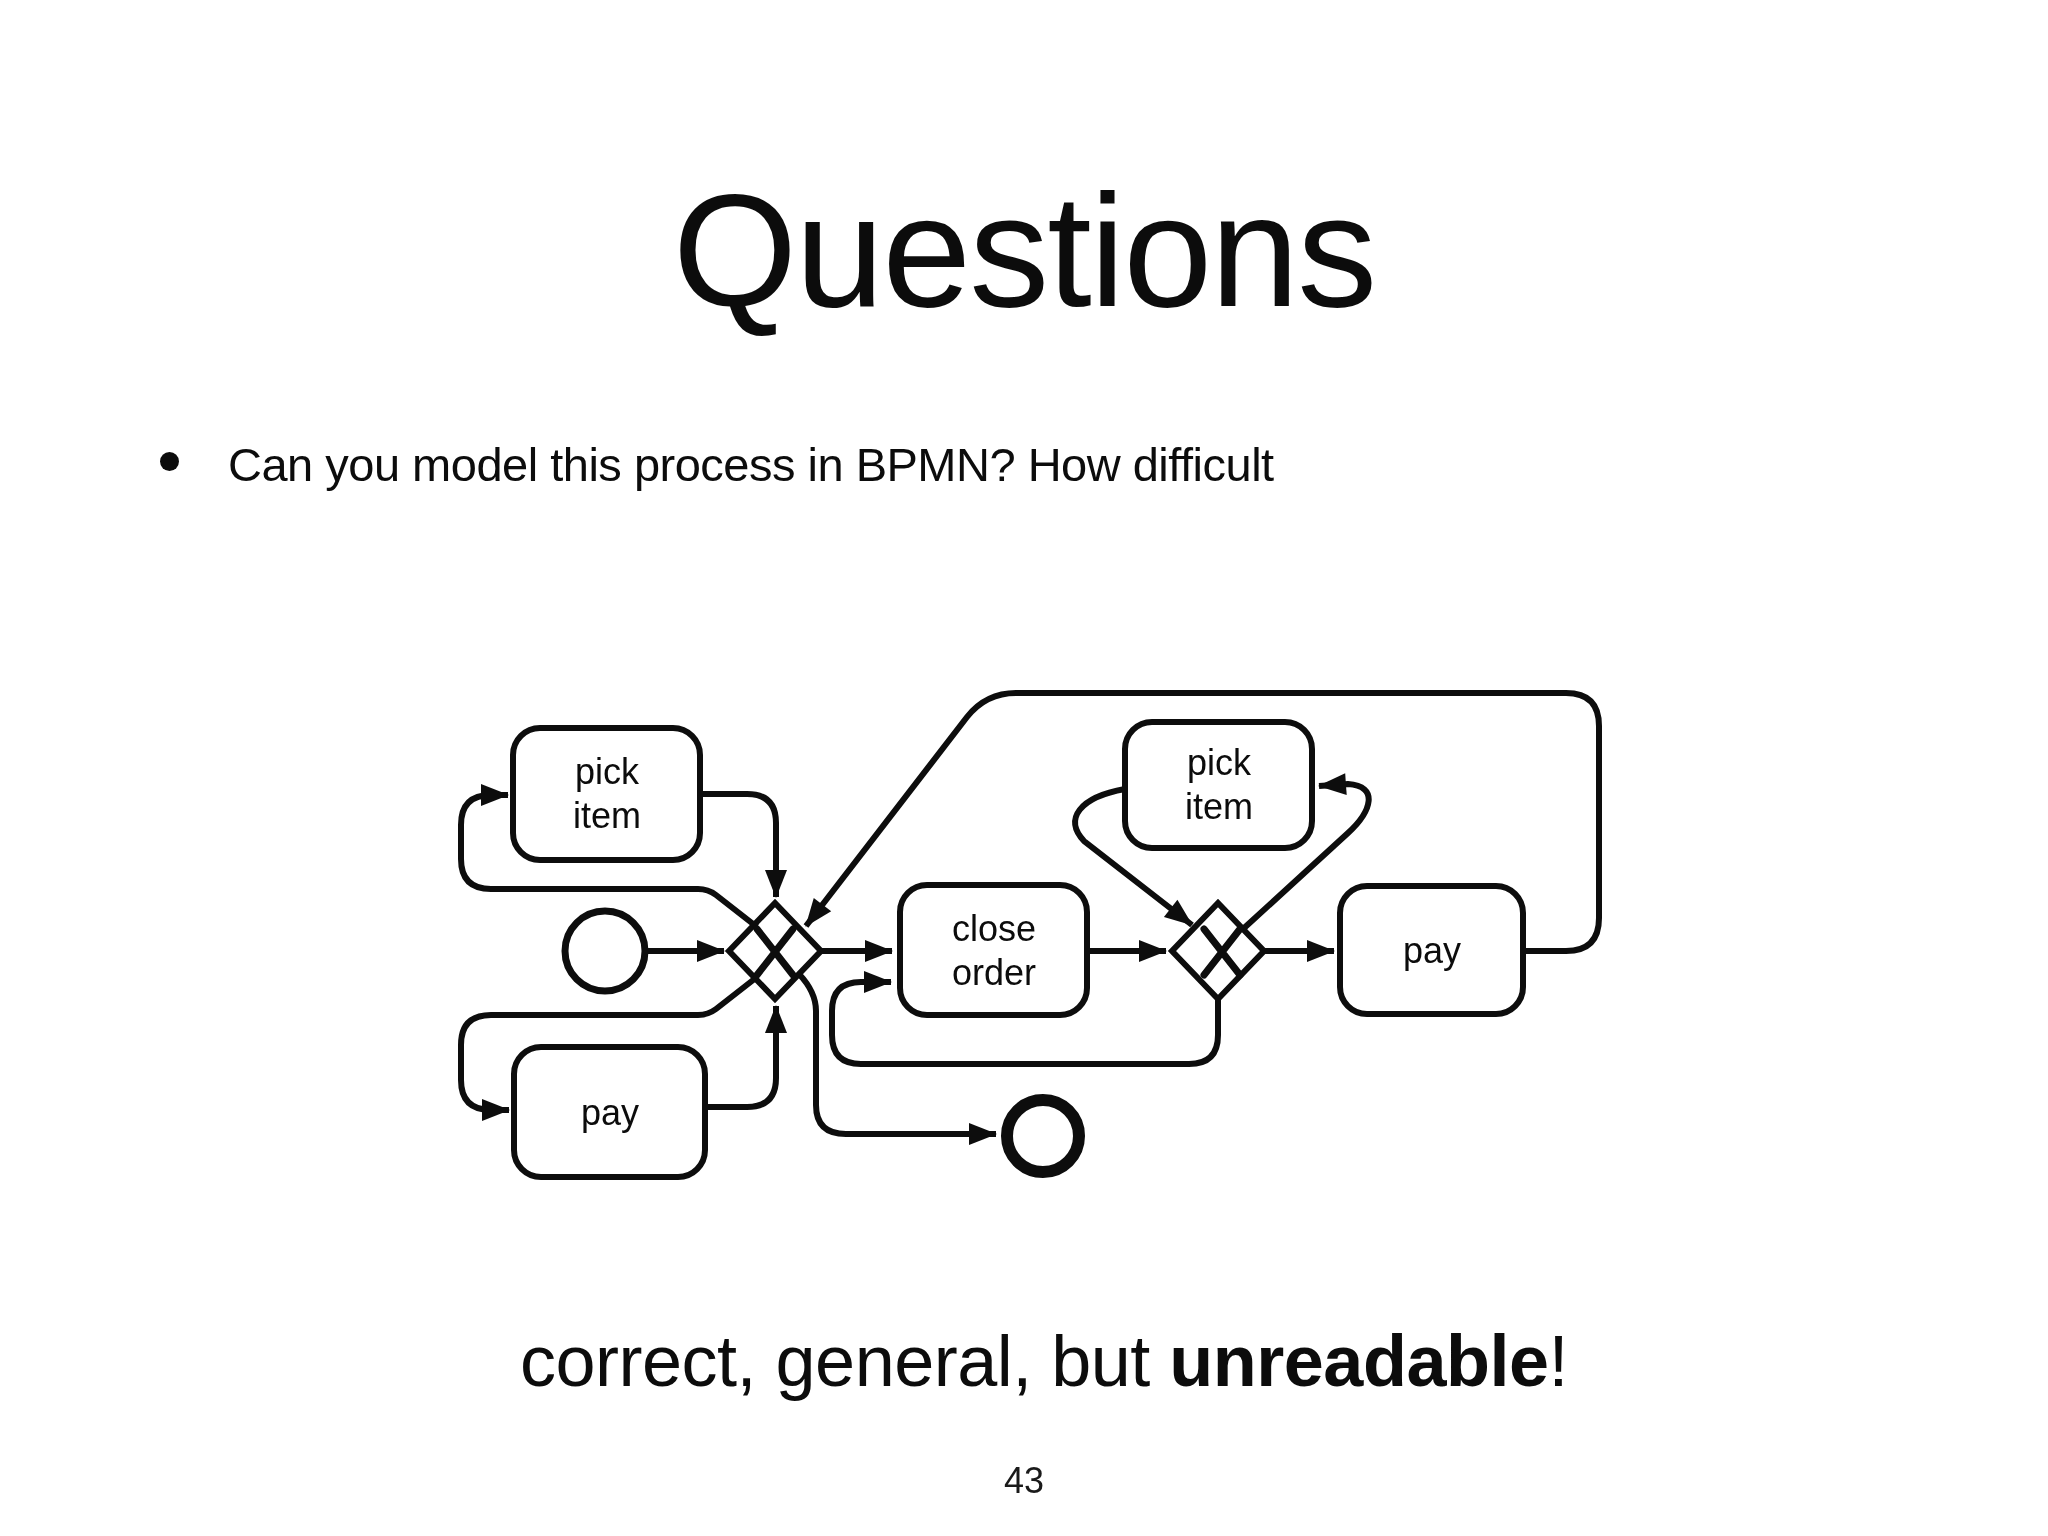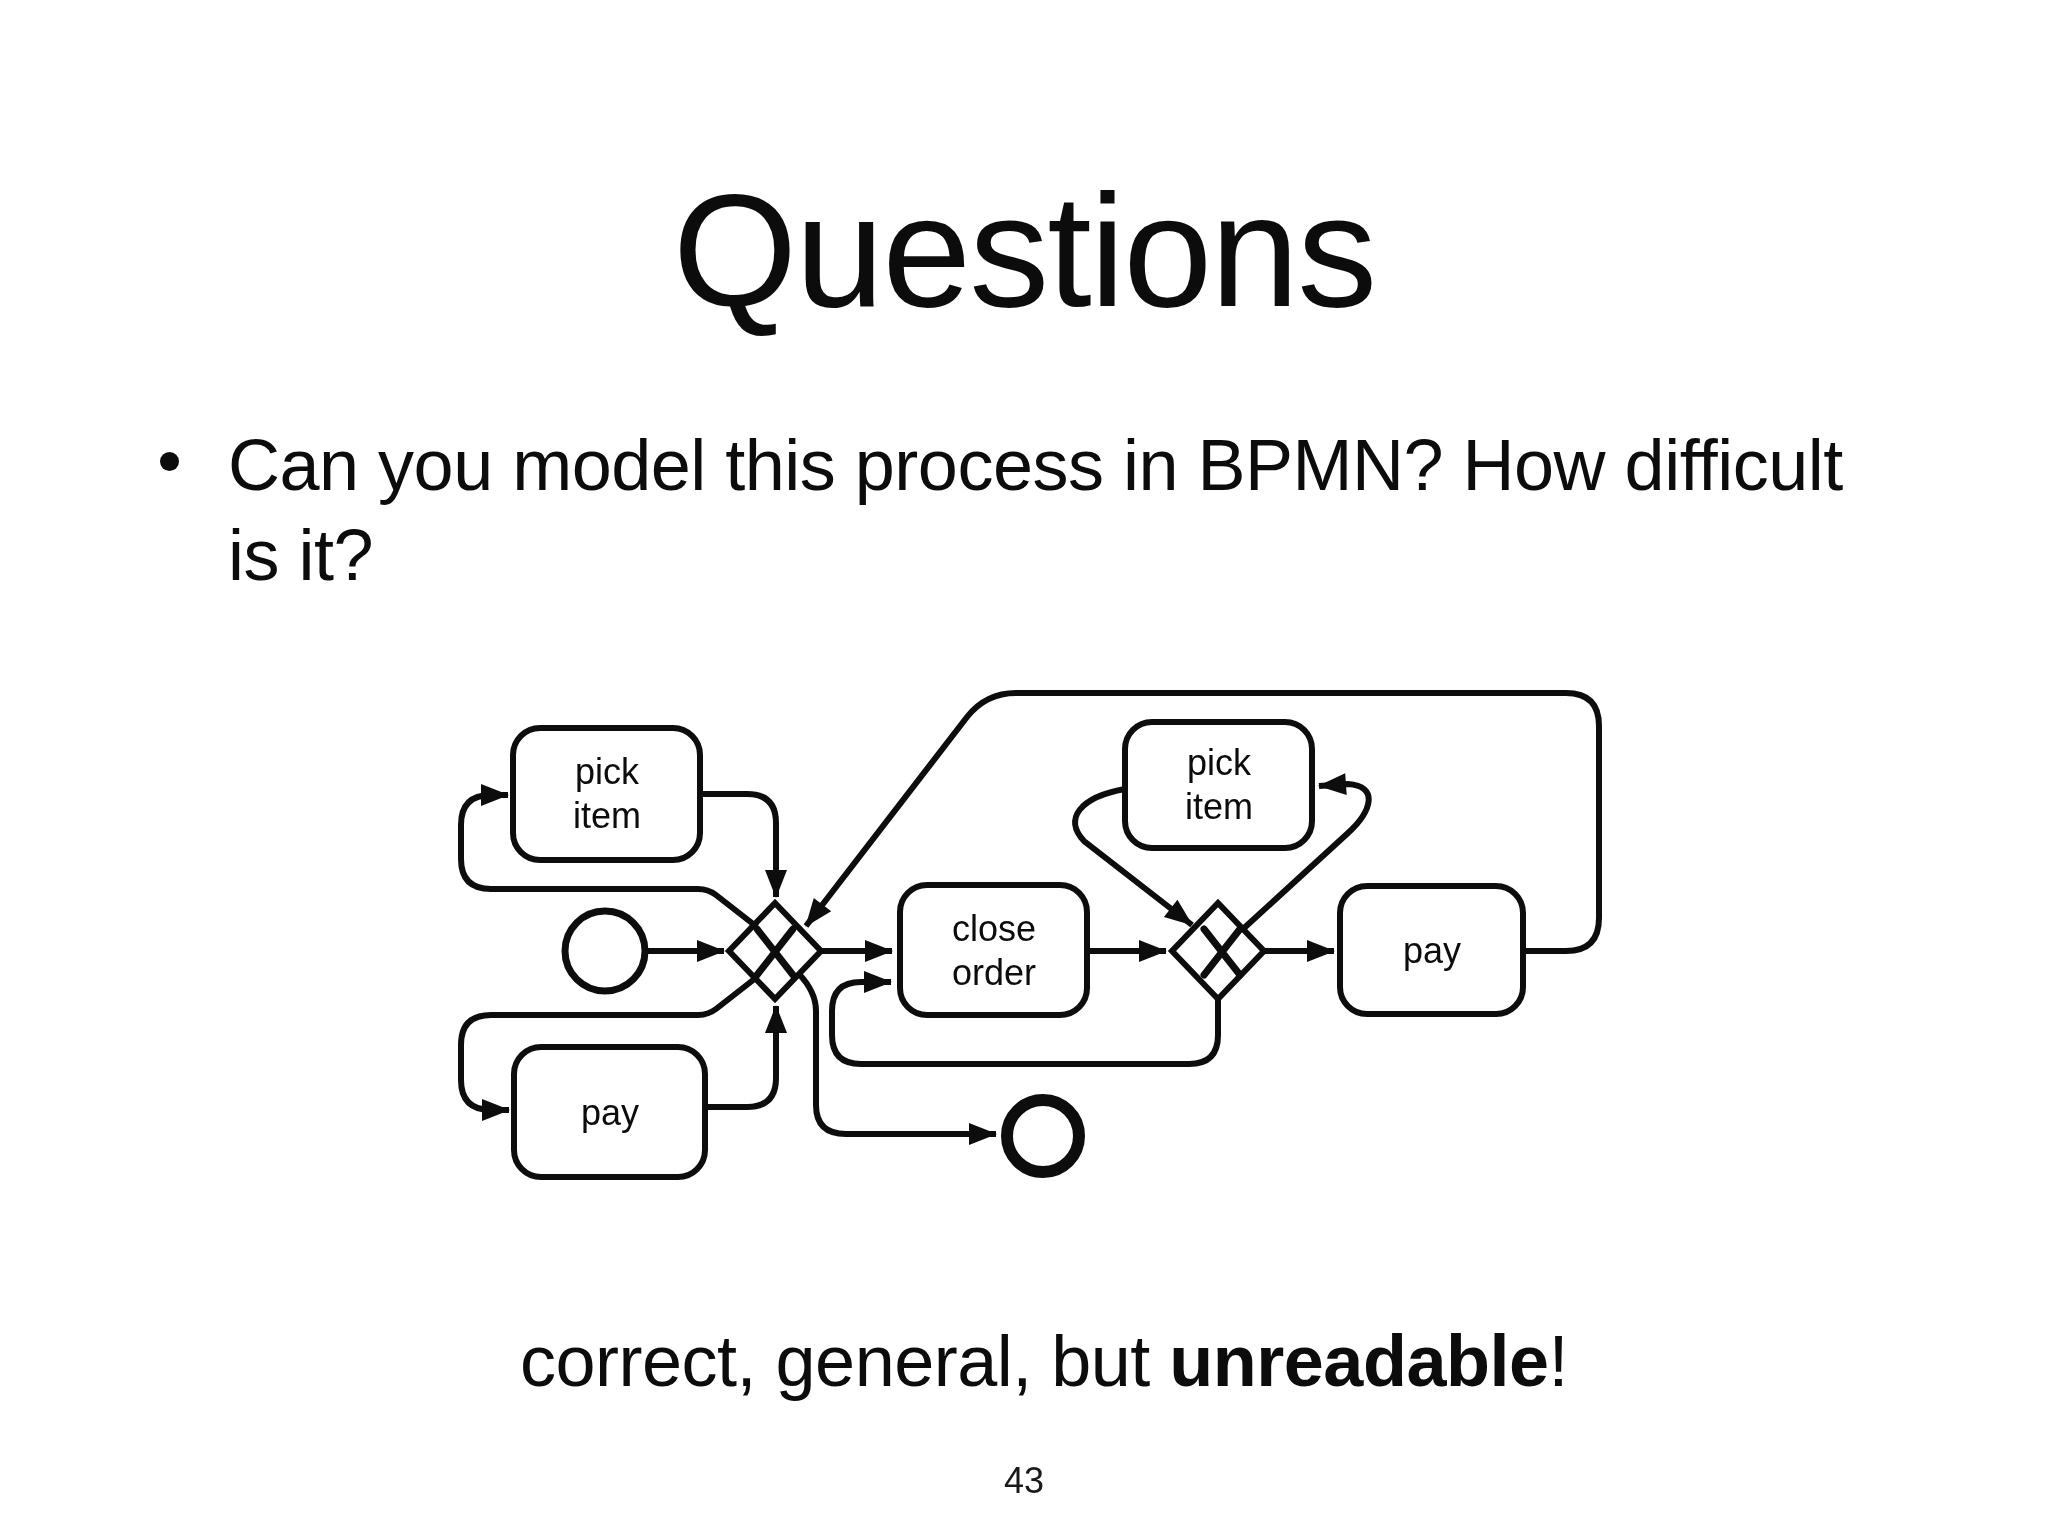--- a/index.html
+++ b/index.html
@@ -16,21 +16,21 @@
     text-align:center;
     font-size:160px;line-height:170px;font-weight:400;
     letter-spacing:-2px;
   }
   .bullet-dot{
     position:absolute;left:160px;top:452px;width:19px;height:19px;
     border-radius:50%;background:#0c0c0c;
   }
   .bullet-text{
     position:absolute;left:228px;top:420px;width:1720px;
-    font-size:72px;line-height:90px;font-weight:400;
+    font-size:47px;line-height:90px;font-weight:400;
     letter-spacing:-0.5px;
   }
   .caption{
     position:absolute;left:0;top:1313px;width:2048px;
     text-align:center;
     font-size:72px;line-height:96px;font-weight:400;
     letter-spacing:-0.5px;
     padding-left:20px;
   }
   .caption b{font-weight:700;}
@@ -54,21 +54,20 @@
 </head>
 <body>
 
 <div class="slide">
 
   <div class="title">Questions</div>
 
   <div class="bullet-dot"></div>
   <div class="bullet-text">
     <div>Can you model this process in BPMN? How difficult</div>
-    <div>is it?</div>
   </div>
 
   <svg class="diagram" width="2048" height="1536" viewBox="0 0 2048 1536">
     <defs>
       <marker id="ah" markerUnits="userSpaceOnUse" markerWidth="32" markerHeight="28" refX="28" refY="13" orient="auto">
         <path d="M1,2 L29,13 L1,24 Z" fill="#0d0d0d"></path>
       </marker>
     </defs>
 
     <circle class="evt-start" cx="605" cy="951" r="40"></circle>

